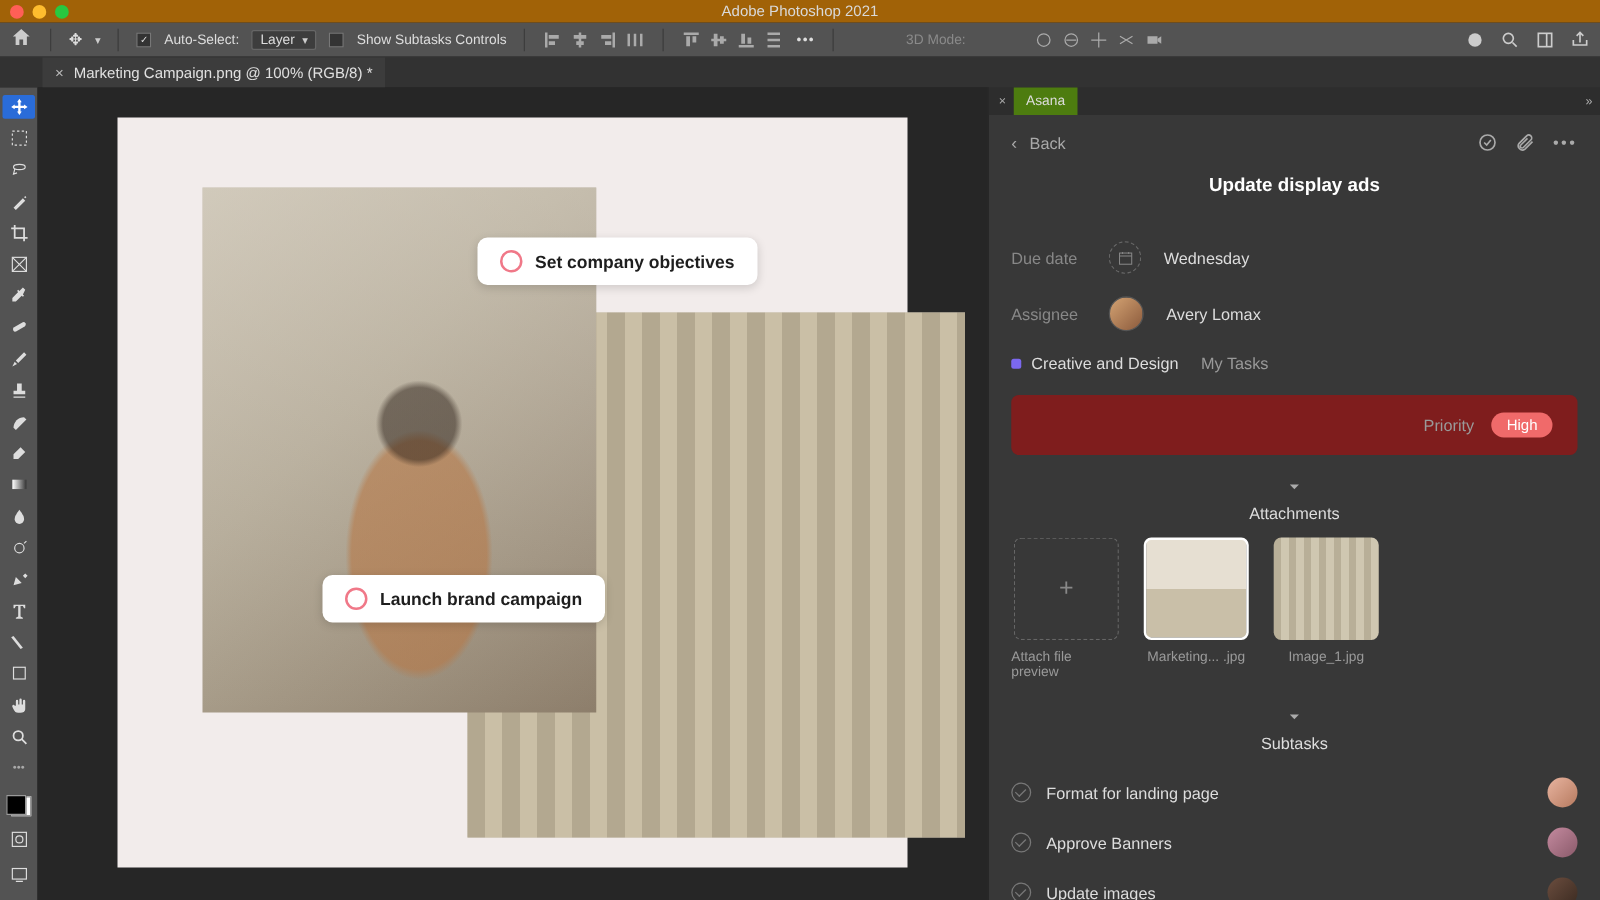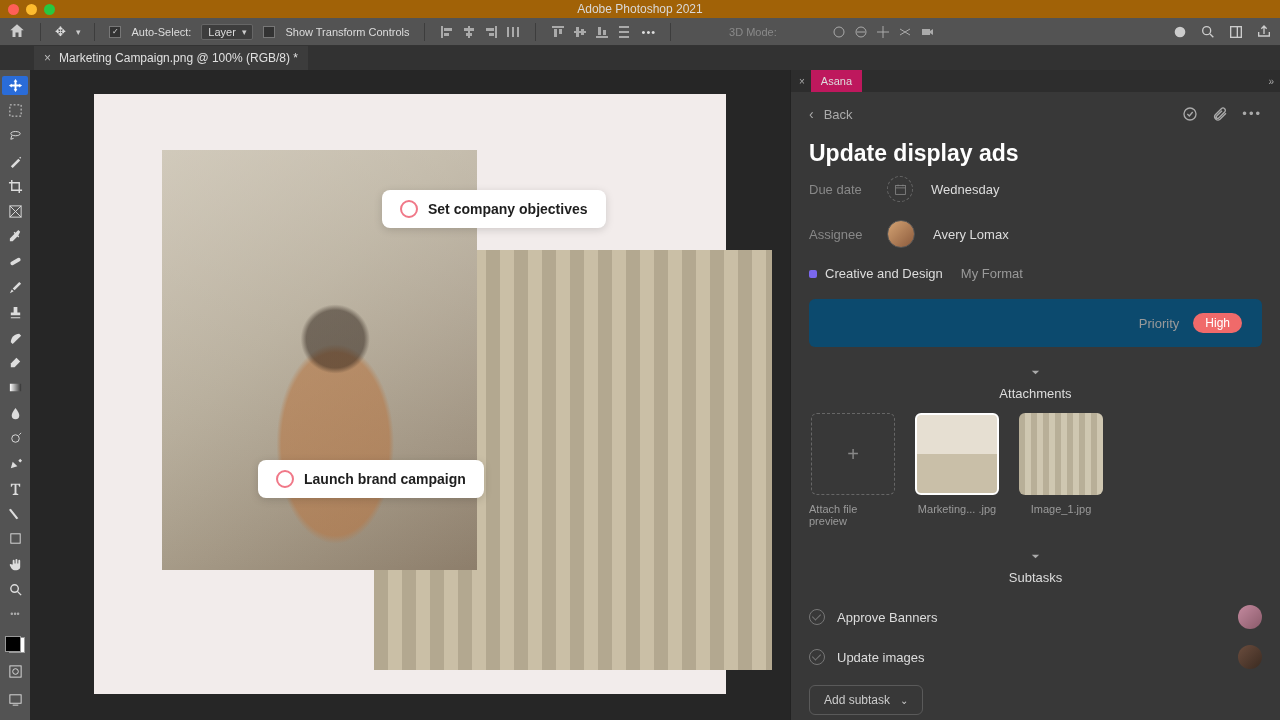--- a/index.html
+++ b/index.html
@@ -164,50 +164,50 @@
   height: 22px;
   background: #2d2d2d;
   display: flex; align-items: center;
   padding: 0 8px;
   position: relative;
 }
 .panel-x { color: #aaa; font-size: 10px; cursor: pointer; }
 .panel-collapse { position: absolute; right: 6px; color: #aaa; font-size: 10px; }
 .asana-tab {
   margin-left: 6px; padding: 0 10px;
-  background: #be185d; height: 22px;
+  background: #4d7c0f; height: 22px;
   display: flex; align-items: center;
   color: #ddd; font-size: 11px;
 }
 
 
 .asana { padding: 14px 18px 0 18px; flex: 1; overflow: hidden; }
 .asana-header {
   display: flex; align-items: center; gap: 10px;
   color: #aaa; margin-bottom: 18px;
 }
 .back-chevron { font-size: 14px; }
 .asana-header-right { margin-left: auto; display: flex; gap: 14px; color: #aaa; }
 .asana-header-right svg { width: 16px; height: 16px; }
-.task-title { color: #fff; font-size: 23px; font-weight: 600; margin-bottom: 9px; }
+.task-title { color: #fff; font-size: 15px; font-weight: 600; margin-bottom: 36px; text-align: center; }
 
 .field-row { display: flex; align-items: center; gap: 18px; margin-bottom: 18px; font-size: 13px; }
 .field-label { color: #888; width: 60px; }
 .avatar { width: 28px; height: 28px; border-radius: 50%; background: linear-gradient(135deg,#d4a373,#8b5a3c); border: 1px solid #555; }
 .field-value { color: #ddd; }
 .date-icon { width: 26px; height: 26px; border: 1px dashed #666; border-radius: 50%; display: flex; align-items: center; justify-content: center; }
 .date-icon svg { width: 13px; height: 13px; color: #888; }
 
 .project-row { display: flex; align-items: center; gap: 8px; font-size: 13px; margin-bottom: 18px; }
 .proj-dot { width: 8px; height: 8px; background: #7b68ee; border-radius: 2px; }
 .proj-primary { color: #ddd; }
 .proj-secondary { color: #999; margin-left: 10px; }
 
 .priority-box {
-  background: #0c4a6e;
+  background: #7f1d1d;
   border-radius: 6px;
   padding: 14px 20px;
   display: flex; align-items: center; justify-content: flex-end; gap: 14px;
   margin-bottom: 20px;
 }
 .priority-label { color: #9a9a9a; font-size: 13px; }
 .priority-pill { background: #f06a6a; color: #fff; font-size: 12px; padding: 3px 12px; border-radius: 11px; }
 
 .section-head {
   display: flex; align-items: center; gap: 8px;
@@ -268,21 +268,21 @@
   <span class="move-icon">✥</span>
   <span class="dropdown-arrow">▾</span>
   <span class="sep"></span>
   <span class="checkbox">✓</span>
   <span>Auto-Select:</span>
   <span class="select-box">
     <span>Layer</span>
     <span class="dropdown-arrow">▾</span>
   </span>
   <span class="checkbox" style="background:#333"></span>
-  <span>Show Transform Controls</span>
+  <span>Show Subtasks Controls</span>
   <span class="sep"></span>
   <span class="alignicons">
     <svg viewBox="0 0 16 16" fill="currentColor">
         <rect x="2" y="2" width="2" height="12"></rect>
         <rect x="5" y="4" width="8" height="3"></rect>
         <rect x="5" y="9" width="5" height="3"></rect>
       </svg>
     <svg viewBox="0 0 16 16" fill="currentColor">
         <rect x="7" y="2" width="2" height="12"></rect>
         <rect x="3" y="4" width="10" height="3"></rect>
@@ -558,21 +558,21 @@
 
       <div class="field-row">
         <span class="field-label">Assignee</span>
         <span class="avatar"></span>
         <span class="field-value">Avery Lomax</span>
       </div>
 
       <div class="project-row">
         <span class="proj-dot"></span>
         <span class="proj-primary">Creative and Design</span>
-        <span class="proj-secondary">My Format</span>
+        <span class="proj-secondary">My Tasks</span>
       </div>
 
       <div class="priority-box">
         <span class="priority-label">Priority</span>
         <span class="priority-pill">High</span>
       </div>
 
       <div class="section-head">
         <svg viewBox="0 0 12 12" fill="currentColor">
             <path d="M2 4l4 4 4-4z"></path>
@@ -598,20 +598,25 @@
       <div class="section-head">
         <svg viewBox="0 0 12 12" fill="currentColor">
             <path d="M2 4l4 4 4-4z"></path>
           </svg>
         <span>Subtasks</span>
       </div>
 
       <div class="subtasks">
         <div class="subtask-row">
           <span class="subtask-circle"></span>
+          <span>Format for landing page</span>
+          <span class="subtask-avatar sa1"></span>
+        </div>
+        <div class="subtask-row">
+          <span class="subtask-circle"></span>
           <span>Approve Banners</span>
           <span class="subtask-avatar sa3"></span>
         </div>
         <div class="subtask-row">
           <span class="subtask-circle"></span>
           <span>Update images</span>
           <span class="subtask-avatar sa2"></span>
         </div>
       </div>
 

